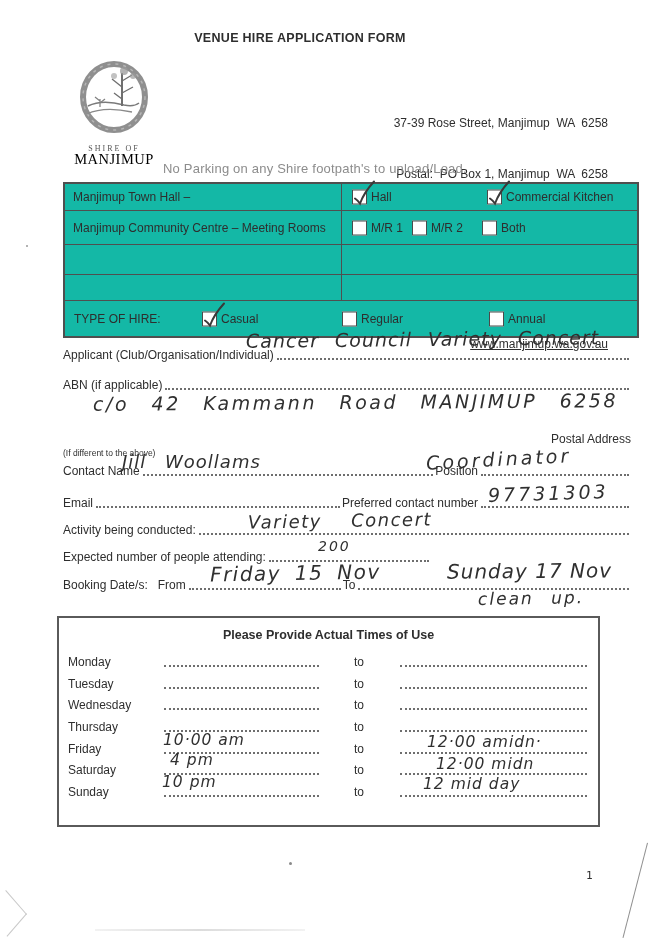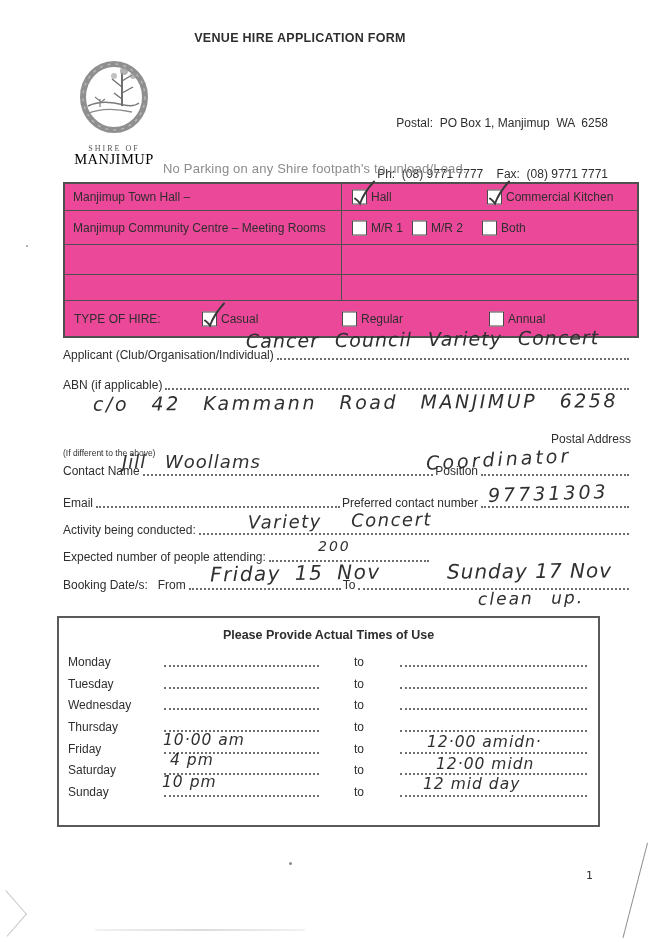--- a/index.html
+++ b/index.html
@@ -12,21 +12,21 @@
   .logo { position:absolute; left:56px; top:60px; width:116px; text-align:center; }
   .logo-line1 { font-family:"Liberation Serif", serif; font-size:8px; letter-spacing:2px; color:#555; margin-top:2px; }
   .logo-line2 { font-family:"Liberation Serif", serif; font-size:14.5px; letter-spacing:.5px; color:#000000; margin-top:-2px; }
   .addr { position:absolute; right:58px; top:81px; text-align:right; font-size:12px; line-height:17px; white-space:pre; }
   .link { text-decoration:underline; }
   .addr-gap { display:inline-block; width:14px; }
   .notice { position:absolute; left:163px; top:161px; font-size:13px; font-weight:normal;
             color:#8c8c8c; letter-spacing:.2px; }
 
   
-  .vtable { position:absolute; left:63px; top:182px; width:572px; border:2px solid #4f4f4f; background:#ec4899; }
+  .vtable { position:absolute; left:63px; top:182px; width:572px; border:2px solid #4f4f4f; background:#14b8a6; }
   .vrow { position:relative; display:flex; border-top:1.5px solid #4f4f4f; }
   .vrow.first { border-top:none; }
   .vcell-l { width:277px; border-right:1.5px solid #4f4f4f; display:flex; align-items:center;
              padding-left:8px; box-sizing:border-box; font-size:12px; }
   .vcell-r { position:relative; flex:1; }
   .opt { position:absolute; top:50%; transform:translateY(-50%); display:flex; align-items:flex-start; gap:4px; font-size:12px; }
   .cb { position:relative; width:13px; height:13px; border:1.5px solid #4a4a4a; background:#fff; flex:0 0 13px; }
   .cb svg { position:absolute; left:-2px; top:-14px; display:none; }
   .cb.checked svg { display:block; }
   .type-label { position:absolute; left:9px; top:50%; transform:translateY(-50%); font-size:12px; }
@@ -75,20 +75,21 @@
       <circle cx="52" cy="11" r="4" fill="#9a9a9a" opacity=".75"></circle>
       <circle cx="61" cy="16" r="3" fill="#9a9a9a" opacity=".7"></circle>
       <circle cx="42" cy="16" r="3" fill="#9a9a9a" opacity=".6"></circle>
       <path d="M28 39 L28 47 M28 41 L23 37 M28 43 L33 39" stroke="#808080" stroke-width="1.2" fill="none"></path>
     </svg>
     <div class="logo-line1">SHIRE OF</div>
     <div class="logo-line2">MANJIMUP</div>
   </div>
 
   <div class="addr">
+    <div>37-39 Rose Street, Manjimup  WA  6258</div>
     <div>Postal:  PO Box 1, Manjimup  WA  6258</div>
     <div>Ph:  (08) 9771 7777    Fax:  (08) 9771 7771</div>
     <div>
       <span>Email:</span>
       <span class="link">info@manjimup.wa.gov.au</span><span class="addr-gap"></span>
       <span>Web:</span>
       <span class="link">www.manjimup.wa.gov.au</span>
     </div>
   </div>
 

